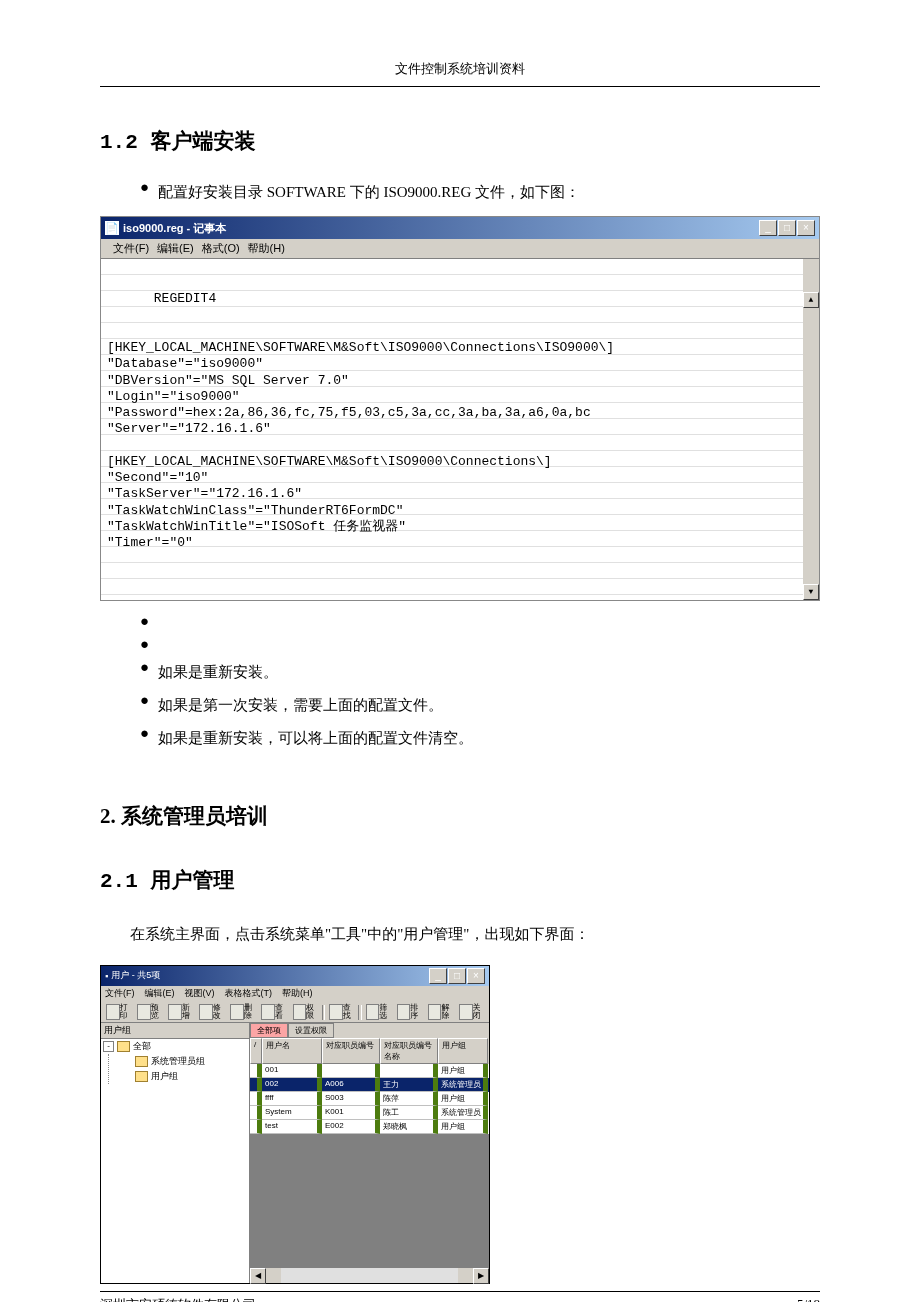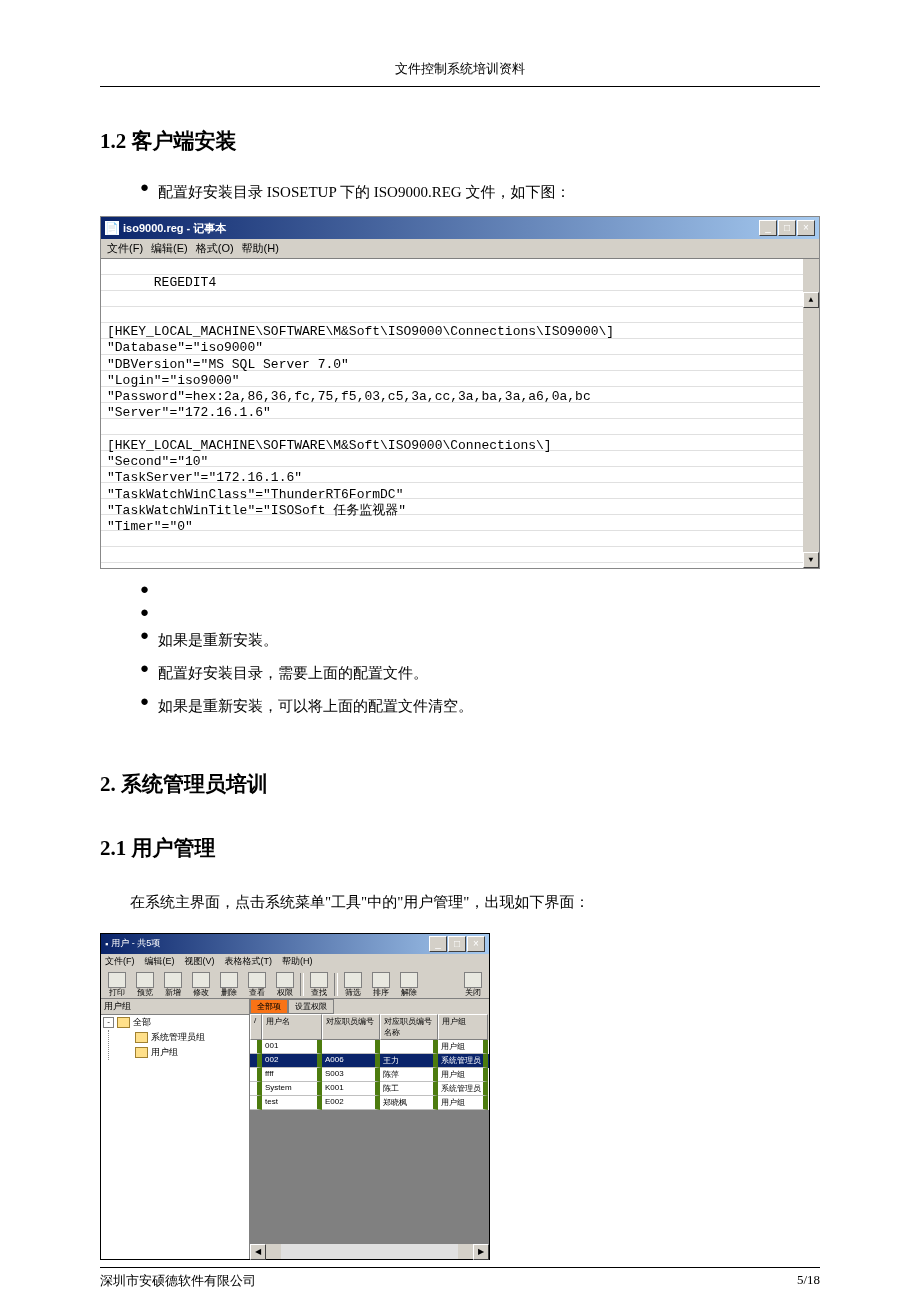--- a/index.html
+++ b/index.html
@@ -1,58 +1,58 @@
 <!DOCTYPE html>
 <html><head>
 <meta charset="utf-8">
 <style>
 body{margin:0;background:#fff;font-family:"Times New Roman","SimSun",serif;color:#000}
 .page{width:920px;min-height:1302px;margin:0 auto;padding:60px 100px 40px;box-sizing:border-box;position:relative}
 .header-title{text-align:center;font-size:13px;font-family:"SimSun",serif;margin-bottom:8px}
 .header-line{border-top:1px solid #000;margin-bottom:40px}
-.h2{font-size:21px;font-weight:bold;margin:20px 0 24px;font-family:Liberation Serif, serif}
+.h2{font-size:21px;font-weight:bold;margin:20px 0 24px;font-family:Liberation Mono, monospace}
 .h1{font-size:21px;font-weight:bold;margin:50px 0 36px}
 .bullet-row{display:flex;margin:6px 0 6px 40px;font-size:15px;font-family:"SimSun",serif}
 .bullet-dot{width:18px;flex-shrink:0}
 .bullet-text{line-height:1.8}
 .screenshot1{margin:10px 0 12px;border:1px solid #888;font-family:"MS Sans Serif",sans-serif;font-size:11px}
 .win-titlebar{background:linear-gradient(to right,#0a246a,#a6caf0);color:#fff;padding:3px 4px;display:flex;align-items:center}
 .win-i{width:14px;height:14px;background:#fff;margin-right:4px;display:flex;align-items:center;justify-content:center;color:#0a246a}
 .win-title{flex:1;font-weight:bold}
 .win-btns{display:flex;gap:1px}
 .win-btn{width:16px;height:14px;background:#d4d0c8;border:1px solid #fff;border-right-color:#404040;border-bottom-color:#404040;display:flex;align-items:center;justify-content:center;font-size:10px;font-family:sans-serif;line-height:1}
-.win-menu{background:#d4d0c8;padding:2px 6px;border-bottom:1px solid #808080}
+.win-menu{background:#d4d0c8;padding:2px 12px;border-bottom:1px solid #808080}
 .win-menu span{margin-right:8px}
-.editor{background:#fff;padding:0 6px;font-family:"Courier New",monospace;font-size:13px;white-space:pre-wrap;line-height:1.25;position:relative;min-height:240px;background-image:repeating-linear-gradient(to bottom,transparent 0,transparent 15px,#e0e0e0 15px,#e0e0e0 16px)}
+.editor{background:#fff;padding:16px 6px;font-family:"Courier New",monospace;font-size:13px;white-space:pre-wrap;line-height:1.25;position:relative;min-height:240px;background-image:repeating-linear-gradient(to bottom,transparent 0,transparent 15px,#e0e0e0 15px,#e0e0e0 16px)}
 .ed-scroll{position:absolute;right:0;top:0;bottom:0;width:16px;background:#d4d0c8}
 .ed-arr{width:16px;height:16px;background:#d4d0c8;border:1px solid #fff;border-right-color:#404040;border-bottom-color:#404040;box-sizing:border-box;display:flex;align-items:center;justify-content:center;font-size:8px}
 .ed-arr.bottom{position:absolute;bottom:0}
 .body-text{margin:20px 0 14px 30px;font-size:15px;line-height:2.2;font-family:"SimSun",serif;text-indent:2em}
 .screenshot2{margin:4px 0 40px;width:388px;border:1px solid #000;font-family:"SimSun","MS Sans Serif",sans-serif;font-size:9px;background:#d4d0c8}
 .s2-title{background:linear-gradient(to right,#0a246a,#a6caf0);color:#fff;padding:2px 4px;display:flex;align-items:center}
 .s2-menu{background:#d4d0c8;padding:1px 4px;font-size:9px}
 .s2-menu span{margin-right:10px}
 .s2-tool{background:#d4d0c8;padding:2px 2px 0;display:flex;border-bottom:1px solid #808080}
-.tbtn{display:flex;flex-direction:column;align-items:center;padding:1px 3px;min-width:22px}
+.tbtn{display:flex;flex-direction:row;align-items:center;padding:1px 3px;min-width:22px}
 .tbi{width:16px;height:14px;background:#e8e8e0;border:1px solid #808080;margin-bottom:1px}
 .tbl{font-size:8px;line-height:1}
 .tsep{width:2px;margin:2px 1px;border-left:1px solid #808080;border-right:1px solid #fff}
 .tspace{flex:1}
 .s2-body{display:flex;height:260px;background:#fff}
 .s2-tree{width:148px;background:#fff;border-right:1px solid #808080;font-size:9px}
 .tree-hdr{background:#d4d0c8;border-bottom:1px solid #808080;padding:1px 3px}
 .tree-item{padding:1px 2px;display:flex;align-items:center;gap:3px}
 .tbox{width:9px;height:9px;border:1px solid #808080;display:inline-flex;align-items:center;justify-content:center;font-size:8px;line-height:1}
 .tfold{width:11px;height:9px;background:#ffe08a;border:1px solid #a08030}
 .tree-sub{margin-left:16px}
 .dotline{border-left:1px dotted #888;margin-left:7px;padding-left:8px}
 .s2-grid{flex:1;display:flex;flex-direction:column;background:#808080}
 .grid-tabs{display:flex;background:#d4d0c8;font-size:8px}
 .gtab{padding:1px 6px;border:1px solid #808080;background:#d4d0c8}
-.gtab.active{background:#f97316}
+.gtab.active{background:#fca5a5}
 .grid-hdr{display:flex;background:#d4d0c8;font-size:8px}
 .gh{border:1px solid #fff;border-right-color:#808080;border-bottom-color:#808080;padding:1px 3px;box-sizing:border-box}
 .grid-row{display:flex;background:#fff;font-size:8px}
 .grid-row.sel{background:#0a246a;color:#fff}
 .gc{border-right:5px solid #4d7c0f;border-bottom:1px solid #c0c0c0;padding:1px 3px;box-sizing:border-box;overflow:hidden;white-space:nowrap}
 .grid-empty{flex:1;background:#808080}
 .grid-scroll{height:15px;background:#d4d0c8;display:flex}
 .gs-tr{flex:1;background:#e0e0e0;margin:0 15px;position:relative}
 .footer{position:absolute;bottom:50px;left:100px;right:100px;display:flex;justify-content:space-between;border-top:1px solid #000;padding-top:4px;font-size:13px;font-family:"SimSun",serif}
 </style>
@@ -61,21 +61,21 @@
 
 <div class="page">
   <div class="header-title">文件控制系统培训资料</div>
   <div class="header-line"></div>
 
   <div class="h2">1.2  客户端安装</div>
 
   <div id="b1">
       <div class="bullet-row">
         <span class="bullet-dot">●</span>
-        <span class="bullet-text">配置好安装目录 ISOSETUP 下的 ISO9000.REG 文件，如下图：</span>
+        <span class="bullet-text">配置好安装目录 SOFTWARE 下的 ISO9000.REG 文件，如下图：</span>
       </div>
     </div>
 
   <div class="screenshot1">
     <div class="win-titlebar">
       <span class="win-i">📄</span>
       <span class="win-title">iso9000.reg - 记事本</span>
       <div class="win-btns">
         <div class="win-btn">_</div>
         <div class="win-btn">□</div>
@@ -113,21 +113,21 @@
       </div>
       <div class="bullet-row">
         <span class="bullet-dot">●</span>
       </div>
       <div class="bullet-row">
         <span class="bullet-dot">●</span>
         <span class="bullet-text">如果是重新安装。</span>
       </div>
       <div class="bullet-row">
         <span class="bullet-dot">●</span>
-        <span class="bullet-text">配置好安装目录，需要上面的配置文件。</span>
+        <span class="bullet-text">如果是第一次安装，需要上面的配置文件。</span>
       </div>
       <div class="bullet-row">
         <span class="bullet-dot">●</span>
         <span class="bullet-text">如果是重新安装，可以将上面的配置文件清空。</span>
       </div>
     </div>
 
   <div class="h1">2.  系统管理员培训</div>
   <div class="h2">2.1  用户管理</div>
 

